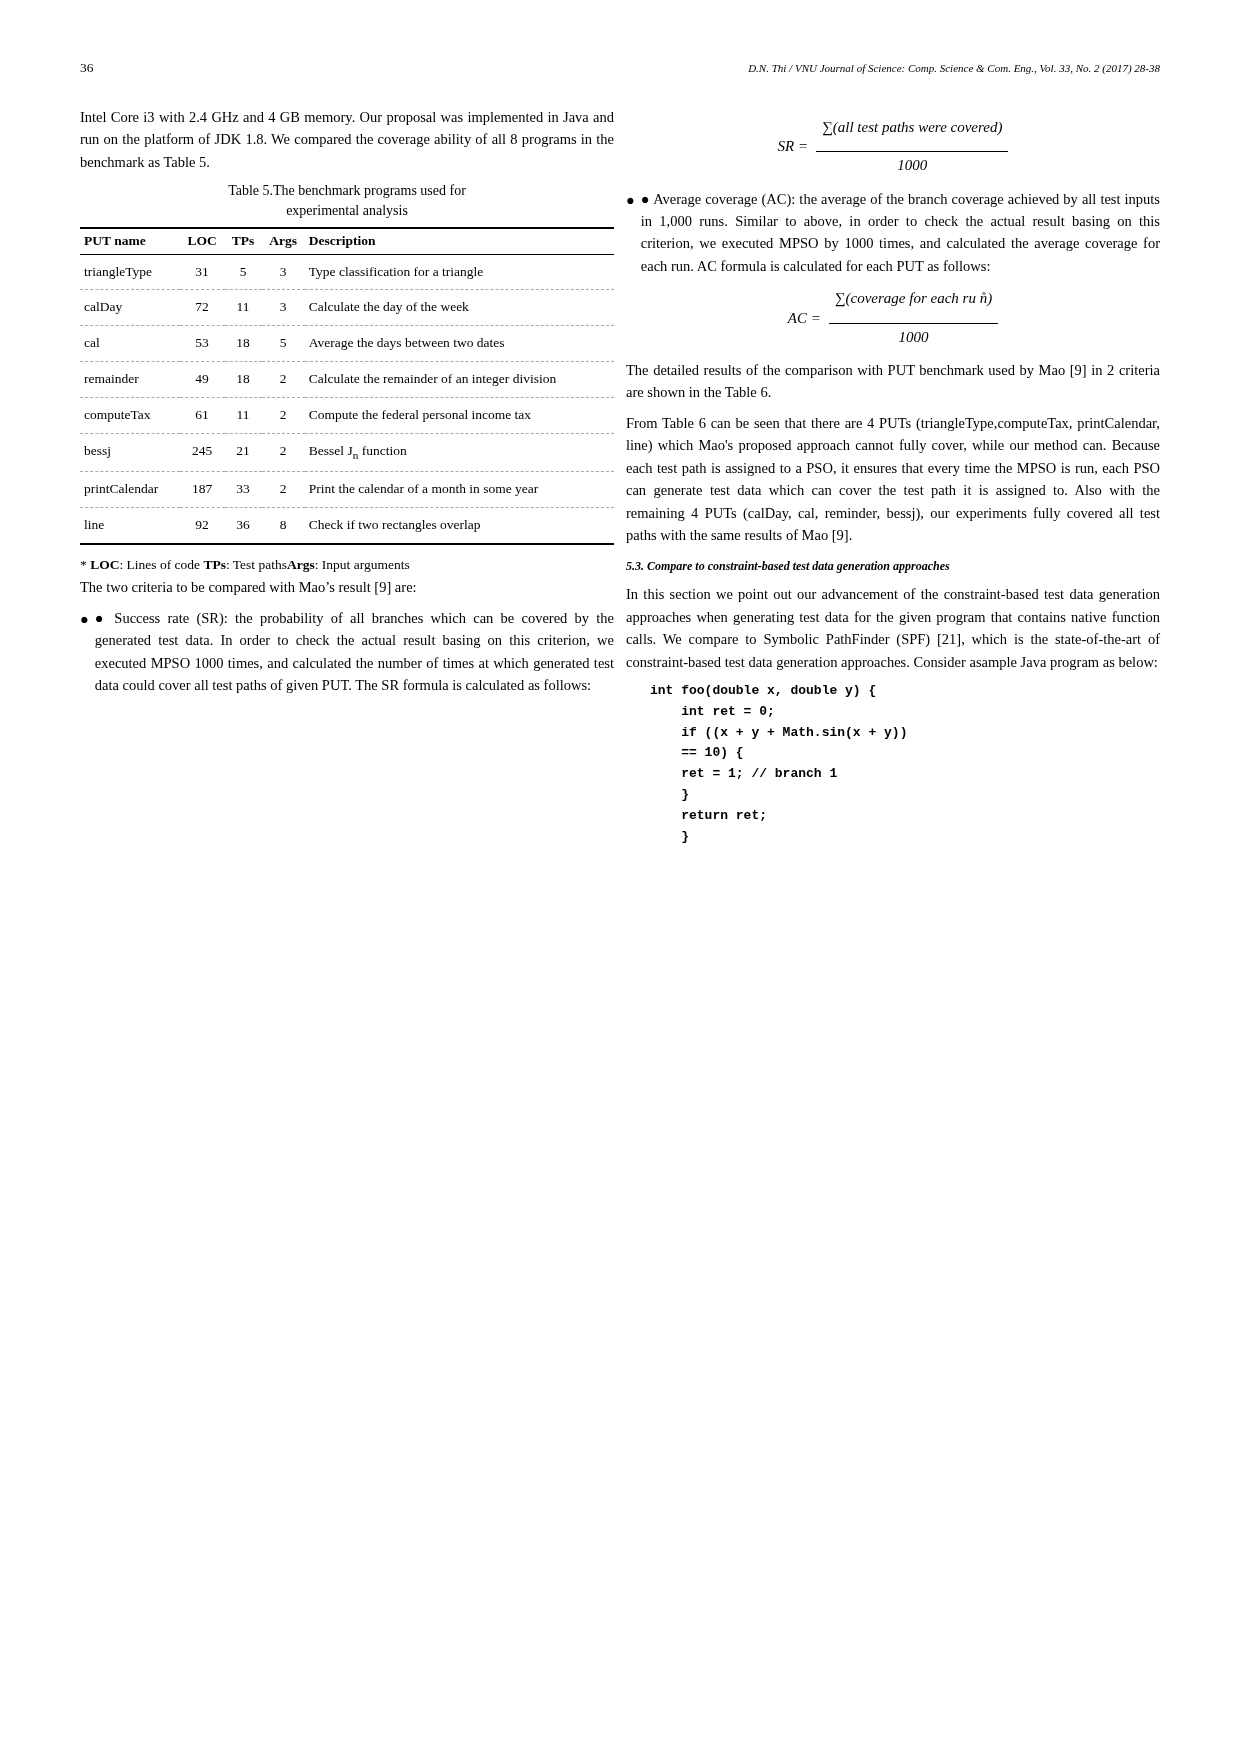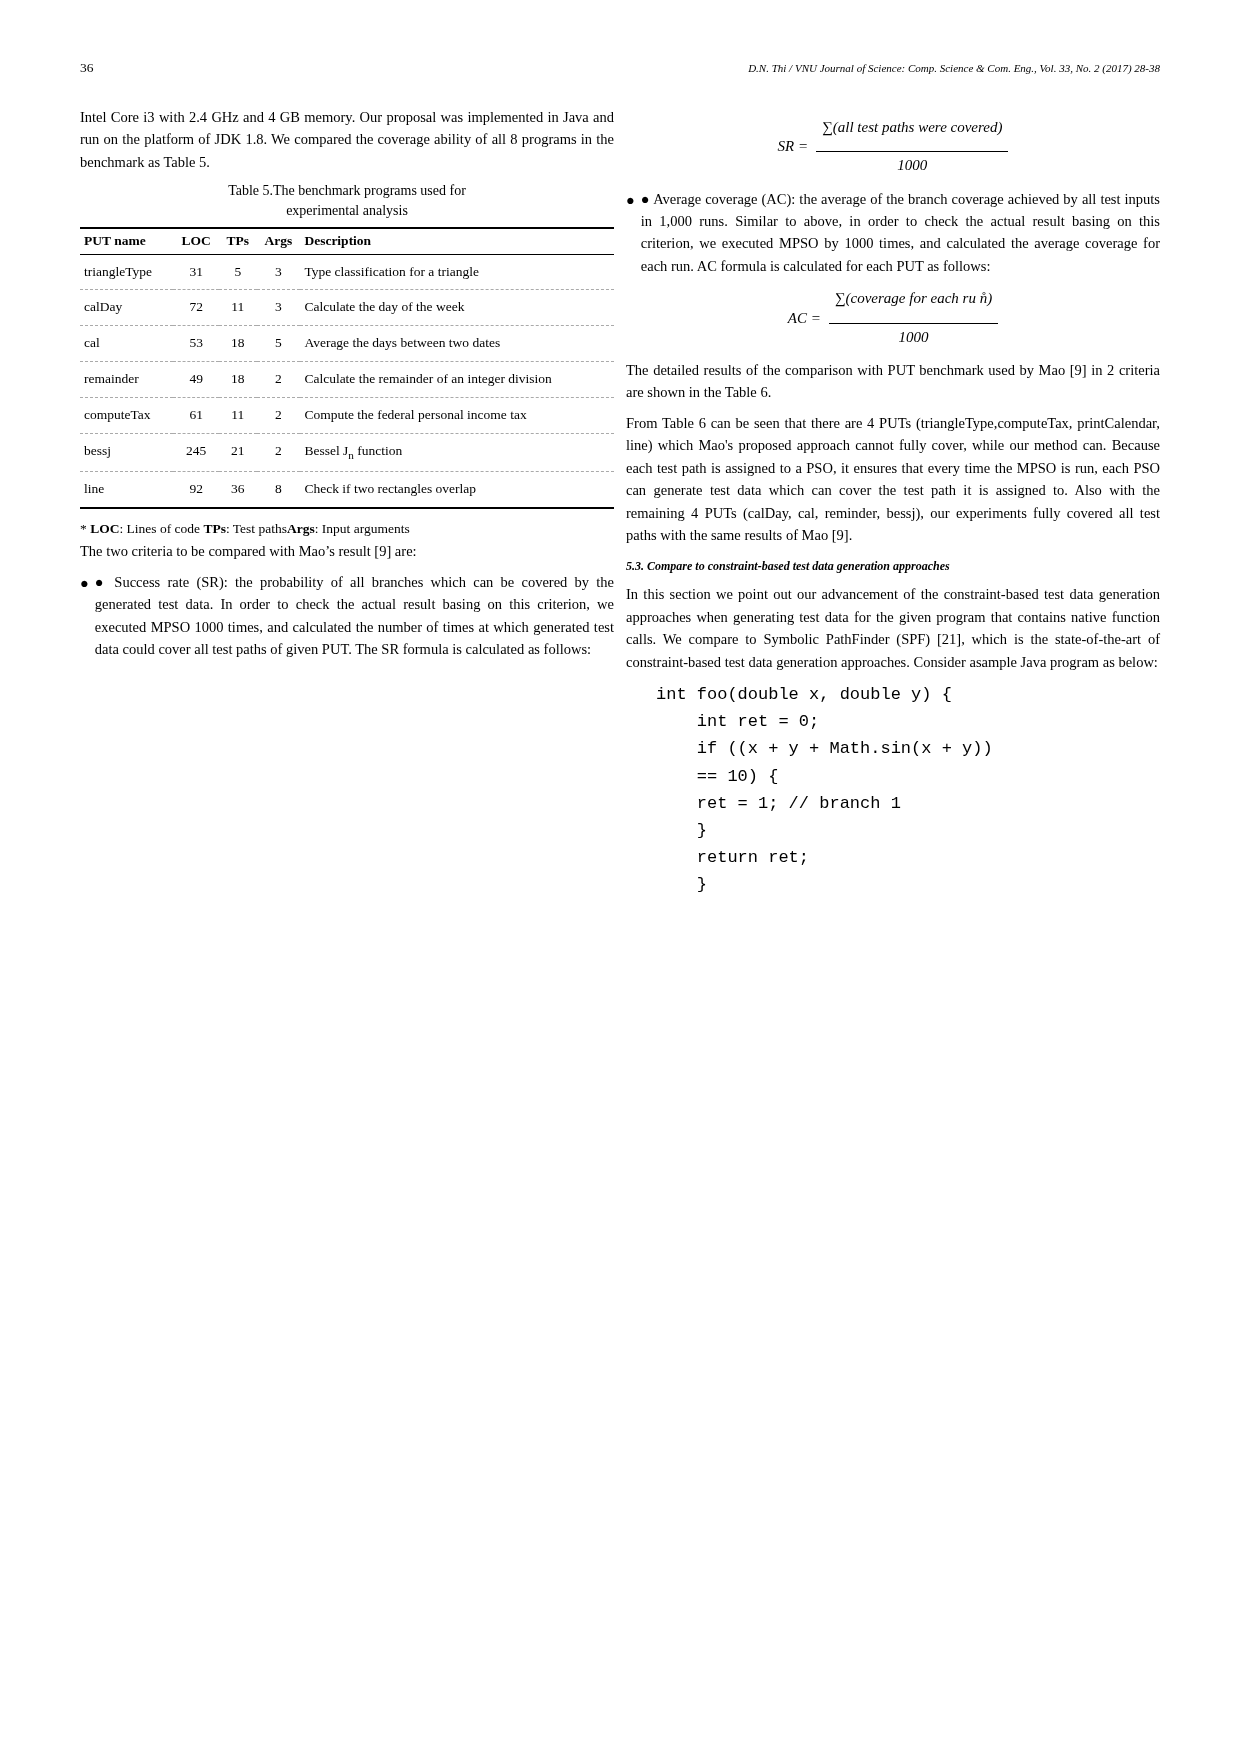--- a/index.html
+++ b/index.html
@@ -119,24 +119,25 @@
     }
     .section-heading {
       font-style: italic;
       font-weight: bold;
       font-size: 12px;
       margin-bottom: 8px;
       margin-top: 10px;
     }
     .code-block {
       font-family: 'Courier New', Courier, monospace;
-      font-size: 17px;
-      margin: 8px 0 0 30px;
+      font-size: 13px;
+      margin: 8px 0 0 24px;
       line-height: 1.6;
       white-space: pre;
+      font-weight: bold;
     }
   </style>
 </head>
 <body>
 
 <div class="page">
 
   <div class="page-header">
     <span class="page-number">36</span>
     <span class="journal-title">D.N. Thi / VNU Journal of Science: Comp. Science &amp; Com. Eng., Vol. 33, No. 2 (2017) 28-38</span>
@@ -199,20 +200,27 @@
               <td>Compute the federal personal income tax</td>
             </tr>
             <tr>
               <td>bessj</td>
               <td class="num">245</td>
               <td class="num">21</td>
               <td class="num">2</td>
               <td>Bessel J<sub>n</sub> function</td>
             </tr>
             <tr>
+              <td>printCalendar</td>
+              <td class="num">187</td>
+              <td class="num">33</td>
+              <td class="num">2</td>
+              <td>Print the calendar of a month in some year</td>
+            </tr>
+            <tr>
               <td>line</td>
               <td class="num">92</td>
               <td class="num">36</td>
               <td class="num">8</td>
               <td>Check if two rectangles overlap</td>
             </tr>
           </tbody>
       </table>
 
       <div class="footnote">

